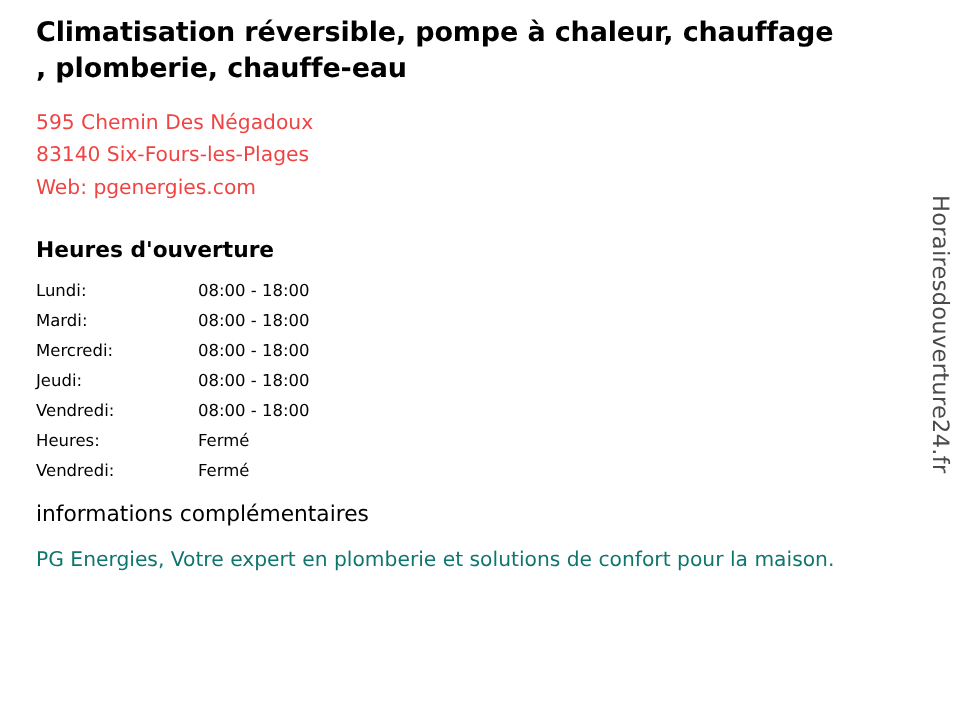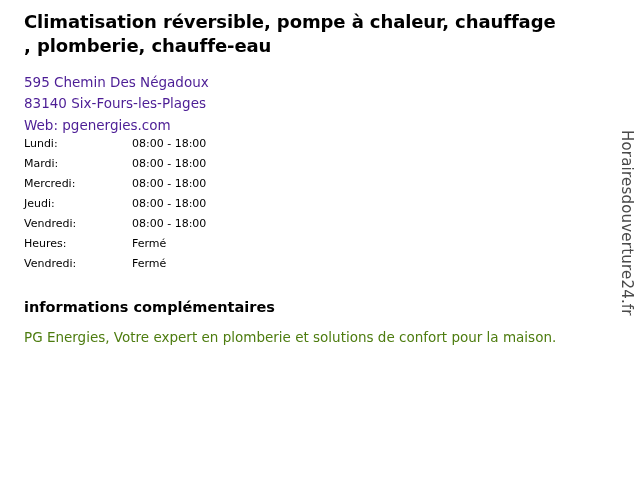--- a/index.html
+++ b/index.html
@@ -32,21 +32,21 @@
     font-size: 18px;
     font-weight: bold;
     line-height: 1.32;
     letter-spacing: -0.1px;
     margin: 0 0 14px 0;
     color: #000;
   }
   .addr-line {
     font-size: 13.5px;
     line-height: 1.62;
-    color: #4c1d95;
+    color: #ef4444;
     white-space: pre;
   }
   .section-head {
     font-size: 14.5px;
     font-weight: bold;
     margin-top: 22px;
     margin-bottom: 12px;
     color: #000;
   }
   table.hours {
@@ -58,29 +58,29 @@
     vertical-align: top;
     color: #000;
     white-space: pre;
   }
   td.day {
     width: 108px;
     padding-right: 8px;
   }
   .extra-head {
     font-size: 14.5px;
-    font-weight: bold;
-    margin-top: 22px;
+    font-weight: normal;
+    margin-top: 8px;
     margin-bottom: 13px;
     color: #000;
   }
   .extra-body {
     font-size: 13.5px;
     line-height: 1.45;
-    color: #4d7c0f;
+    color: #0f766e;
     width: 604px;
   }
   .sidetext {
     position: absolute;
     right: 4px;
     top: 130px;
     width: 24px;
     height: 260px;
     font-size: 15px;
     color: #4a4a4a;
@@ -96,20 +96,21 @@
 <div class="page">
 
   <div class="content">
 
     <h1 class="title"><span>Climatisation réversible, pompe à chaleur, chauffage</span><br><span>, plomberie, chauffe-eau</span></h1>
 
     <div class="addr-line">595 Chemin Des Négadoux</div>
     <div class="addr-line">83140 Six-Fours-les-Plages</div>
     <div class="addr-line">Web: pgenergies.com</div>
 
+    <div class="section-head">Heures d'ouverture</div>
 
     <table class="hours">
       <tbody>
         <tr>
           <td class="day">Lundi:</td>
           <td class="time">08:00 - 18:00</td>
         </tr>
         <tr>
           <td class="day">Mardi:</td>
           <td class="time">08:00 - 18:00</td>

